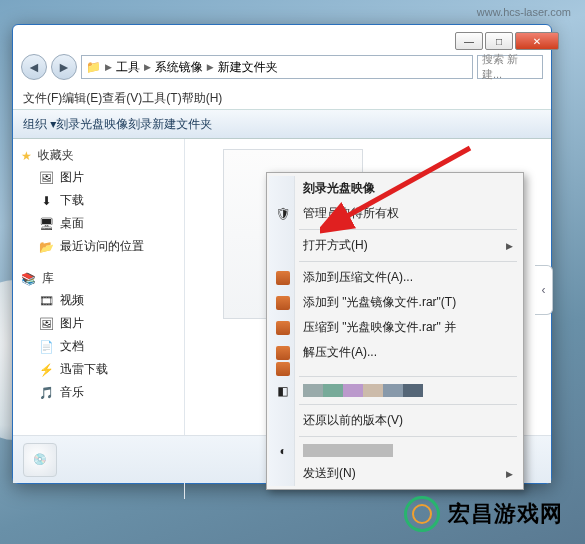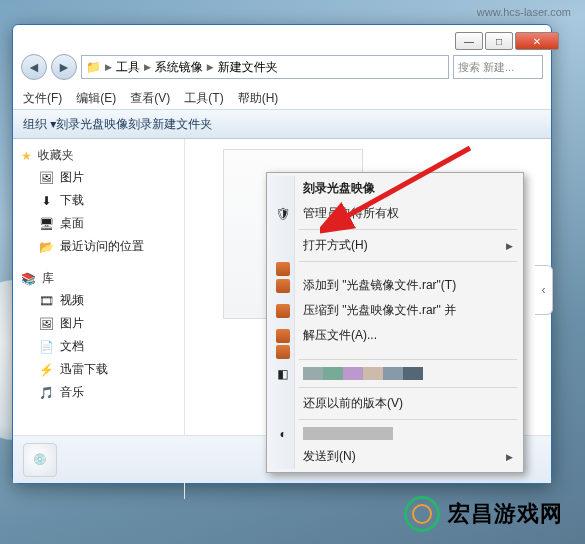--- a/index.html
+++ b/index.html
@@ -6,22 +6,22 @@
 body { width: 585px; height: 544px; background: linear-gradient(160deg, #7aa5c2 0%, #a8c8de 30%, #6990a8 70%, #5a7a92 100%); position: relative; overflow: hidden; }
 .snowy-tree { position: absolute; left: -26px; top: 280px; width: 80px; height: 160px; background: radial-gradient(ellipse at 40% 40%, #f5f8fa 0%, #dde8ee 60%, transparent 100%); border-radius: 40px; }
 .window { position: absolute; top: 24px; left: 12px; width: 540px; height: 460px; background: #fff; border: 1px solid #2a6fbb; border-radius: 6px; box-shadow: 0 4px 20px rgba(0,0,0,0.4); }
 .titlebar-controls { position: absolute; top: 32px; right: 26px; display: flex; gap: 2px; }
 .tc-btn { width: 28px; height: 18px; border: 1px solid #888; background: linear-gradient(#fdfdfd,#e6e6e6); border-radius: 2px; display: flex; align-items: center; justify-content: center; font-size: 10px; color: #333; }
 .tc-close { background: linear-gradient(#f08070,#d04020); width: 44px; color: #fff; }
 .addrbar { height: 28px; margin: 28px 8px 6px 8px; display: flex; align-items: center; gap: 4px; }
 .nav-btn { width: 26px; height: 26px; border-radius: 13px; background: linear-gradient(#e8f0f8,#c8d8e8); border: 1px solid #9ab; display: flex; align-items: center; justify-content: center; font-size: 14px; color: #456; }
 .path-box { flex: 1; height: 24px; border: 1px solid #a5b5c5; background: #fff; display: flex; align-items: center; padding: 0 4px; font-size: 12px; gap: 4px; }
 .path-sep { color: #666; font-size: 9px; }
-.search-box { width: 90px; height: 24px; border: 1px solid #a5b5c5; background: #fff; display: flex; align-items: center; padding: 0 4px; font-size: 11px; color: #888; }
-.menubar { height: 22px; padding: 2px 10px; display: flex; gap: 14px; font-size: 12px; color: #333; align-items: center; }
+.search-box { width: 66px; height: 24px; border: 1px solid #a5b5c5; background: #fff; display: flex; align-items: center; padding: 0 4px; font-size: 11px; color: #888; }
+.menubar { height: 22px; padding: 2px 10px; display: flex; font-size: 12px; color: #333; align-items: center; }
 .toolbar { height: 30px; background: linear-gradient(#f4f8fc,#dce7f2); border-top: 1px solid #cdd; border-bottom: 1px solid #bcc; display: flex; align-items: center; padding: 0 10px; font-size: 12px; color: #1a3a5a; }
 .body { display: flex; height: 360px; }
 .sidebar { width: 172px; border-right: 1px solid #e0e6ec; padding: 6px 4px; font-size: 12px; overflow: hidden; }
 .side-group { margin-bottom: 10px; }
 .side-head { display: flex; align-items: center; gap: 6px; padding: 2px 4px; color: #333; }
 .star { color: #f6c040; }
 .side-item { display: flex; align-items: center; gap: 6px; padding: 3px 2px 3px 22px; color: #222; }
 .ico { width: 15px; height: 15px; display: inline-flex; align-items: center; justify-content: center; font-size: 12px; }
 .content { flex: 1; position: relative; padding: 8px; }
 .file-preview { width: 140px; height: 170px; border: 1px solid #d8dde2; background: linear-gradient(#fcfcfc,#f2f4f6); margin: 2px 0 0 30px; }
@@ -167,20 +167,21 @@
   <div class="cm-sep"></div>
   <div class="cm-item">
       <span>打开方式(H)</span>
       <span class="sub-arrow">▶</span>
     </div>
   <div class="cm-sep"></div>
   <div class="cm-item">
       <span class="cm-ico">
         <span class="rar"></span>
       </span>
+      <span>添加到压缩文件(A)...</span>
     </div>
   <div class="cm-item">
       <span class="cm-ico">
         <span class="rar"></span>
       </span>
       <span>添加到 "光盘镜像文件.rar"(T)</span>
     </div>
   <div class="cm-item">
       <span class="cm-ico">
         <span class="rar"></span>

